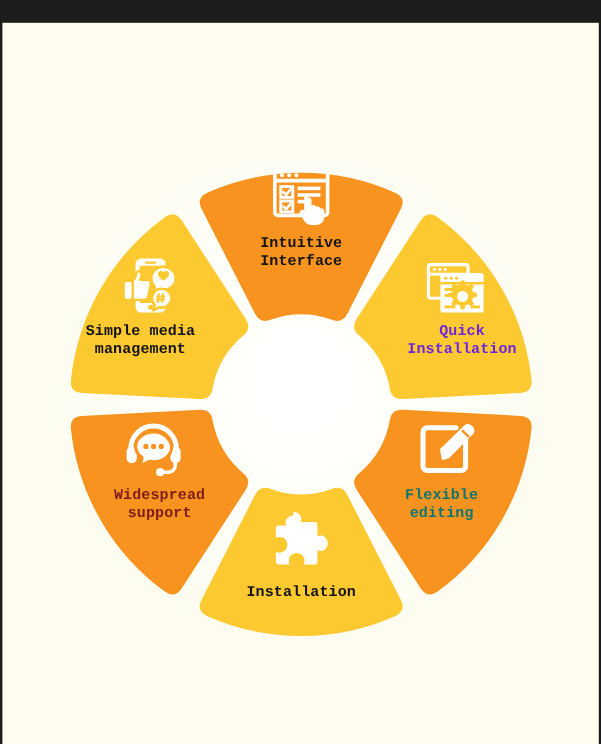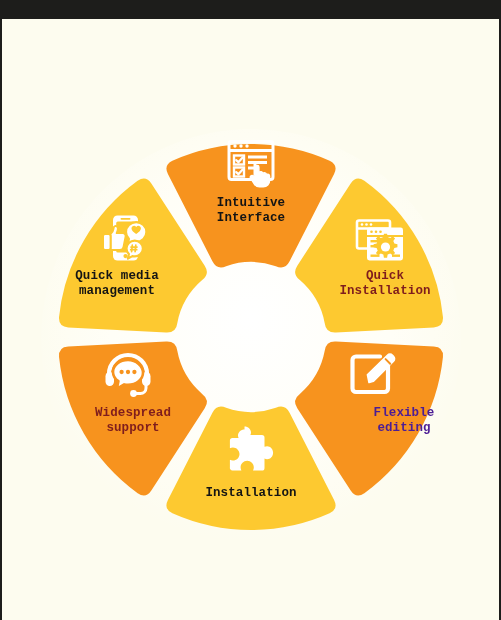--- a/index.html
+++ b/index.html
@@ -105,29 +105,29 @@
         <path d="M-1.6,-13.2 h3.2 l.55,3.1 a9.6 9.6 0 0 1 2.55 1.06 l2.6,-1.78 2.26,2.26 -1.78,2.6
                  a9.6 9.6 0 0 1 1.06 2.55 l3.1,.55 v3.2 l-3.1,.55 a9.6 9.6 0 0 1 -1.06 2.55
                  l1.78,2.6 -2.26,2.26 -2.6,-1.78 a9.6 9.6 0 0 1 -2.55 1.06 l-.55,3.1 h-3.2
                  l-.55,-3.1 a9.6 9.6 0 0 1 -2.55 -1.06 l-2.6,1.78 -2.26,-2.26 1.78,-2.6
                  a9.6 9.6 0 0 1 -1.06 -2.55 l-3.1,-.55 v-3.2 l3.1,-.55
                  a9.6 9.6 0 0 1 1.06 -2.55 l-1.78,-2.6 2.26,-2.26 2.6,1.78
                  a9.6 9.6 0 0 1 2.55 -1.06 z" fill="#fdc930"></path>
         <circle cx="0" cy="0" r="4.6" fill="#ffffff"></circle>
       </g>
         </svg></div>
-      <div class="seg-label" style="left: 383px; top: 265px; color: #7f1d1d;">Quick
+      <div class="seg-label" style="left: 383px; top: 265px; color: #6d28d9;">Quick
 Installation</div>
       <div class="seg-icon" style="left: 371px; top: 357px;"><svg width="52" height="52" viewBox="0 0 52 52">
       <path d="M33 9 H9 a3.5 3.5 0 0 0 -3.5 3.5 V41 a3.5 3.5 0 0 0 3.5 3.5 H37.5 a3.5 3.5 0 0 0 3.5 -3.5 V18" fill="none" stroke="#ffffff" stroke-width="4.2" stroke-linecap="round"></path>
       <path d="M21 30 l4.5 -1.2 L45.5 8.8 a3.6 3.6 0 0 0 0 -5.1 l-1.0 -1.0 a3.6 3.6 0 0 0 -5.1 0
                L19.4 22.2 Z" transform="translate(1,5)" fill="#ffffff" stroke="#ffffff" stroke-width="1.6" stroke-linejoin="round"></path>
       <path d="M38.6 11.6 l4.6 4.6" stroke="#f7931e" stroke-width="2" stroke-linecap="round"></path>
         </svg></div>
-      <div class="seg-label" style="left: 366px; top: 402px; color: #4c1d95; margin-left: 36px;">Flexible
+      <div class="seg-label" style="left: 366px; top: 402px; color: #0f766e;">Flexible
 editing</div>
       <div class="seg-icon" style="left: 249px; top: 435px;"><svg width="52" height="52" viewBox="0 0 52 52">
       <path d="M19.5 4 c-3.6 0 -6.5 2.7 -6.5 6 0 .9 .2 1.7 .6 2.5 H7.5
                a2.6 2.6 0 0 0 -2.6 2.6 v7.6 c.9 -.5 1.9 -.8 3 -.8 3.6 0 6.6 2.9 6.6 6.6
                s-3 6.6 -6.6 6.6 c-1.1 0 -2.1 -.3 -3 -.8 v7.6
                A2.6 2.6 0 0 0 7.5 45 h8.9 c-.5 -1 -.8 -2 -.8 -3.1 0 -3.6 2.9 -6.6 6.6 -6.6
                s6.6 3 6.6 6.6 c0 1.1 -.3 2.1 -.8 3.1 h8.9 a2.6 2.6 0 0 0 2.6 -2.6 v-9.3
                c.8 .4 1.7 .6 2.6 .6 3.3 0 6 -2.9 6 -6.5 s-2.7 -6.5 -6 -6.5
                c-.9 0 -1.8 .2 -2.6 .6 v-9.3 a2.6 2.6 0 0 0 -2.6 -2.6 H25.4
                c.4 -.8 .6 -1.6 .6 -2.5 0 -3.3 -2.9 -6 -6.5 -6 z" fill="#ffffff"></path>
@@ -160,16 +160,16 @@
                -1.6 -1.3 -4.7 -3.4 -4.7 -5.6 0 -2.5 3.2 -3.5 4.7 -1.5 z" fill="#fdc930"></path>
       <path d="M28.5 36 c0 -4.4 3.7 -7.9 8.2 -7.9 4.5 0 8.2 3.5 8.2 7.9
                s-3.7 7.9 -8.2 7.9 c-.8 0 -1.6 -.1 -2.3 -.3
                l-4.5 2.5 1 -4.5 c-1.5 -1.4 -2.4 -3.4 -2.4 -5.6 z" fill="#ffffff" stroke="#fdc930" stroke-width="2.2" stroke-linejoin="round"></path>
       <path d="M34.3 32.5 l-.7 6.6 M37.8 32.5 l-.7 6.6 M33 34.6 h6 M32.7 37.2 h6" stroke="#fdc930" stroke-width="1.7" stroke-linecap="round"></path>
       <path d="M12.5 21.5 c1.5 -1.2 2.6 -3 2.9 -5 .2 -1.2 .2 -2.6 1.5 -2.9
                1.5 -.4 3 .9 3 2.6 0 1.6 -.6 3 -1.2 4.4 h6.1
                a2.9 2.9 0 0 1 2.8 3.5 l-2.1 10.5 a3.5 3.5 0 0 1 -3.4 2.8 h-9.6 z" fill="#ffffff" stroke="#fdc930" stroke-width="2" stroke-linejoin="round"></path>
       <rect x="5" y="21.5" width="7.6" height="15.9" rx="2.2" fill="#ffffff" stroke="#fdc930" stroke-width="2"></rect>
         </svg></div>
-      <div class="seg-label" style="left: 115px; top: 265px; color: rgb(20, 20, 20);">Quick media
+      <div class="seg-label" style="left: 115px; top: 265px; color: rgb(20, 20, 20);">Simple media
 management</div>
     </div>
 </div>
 
 </body></html>

